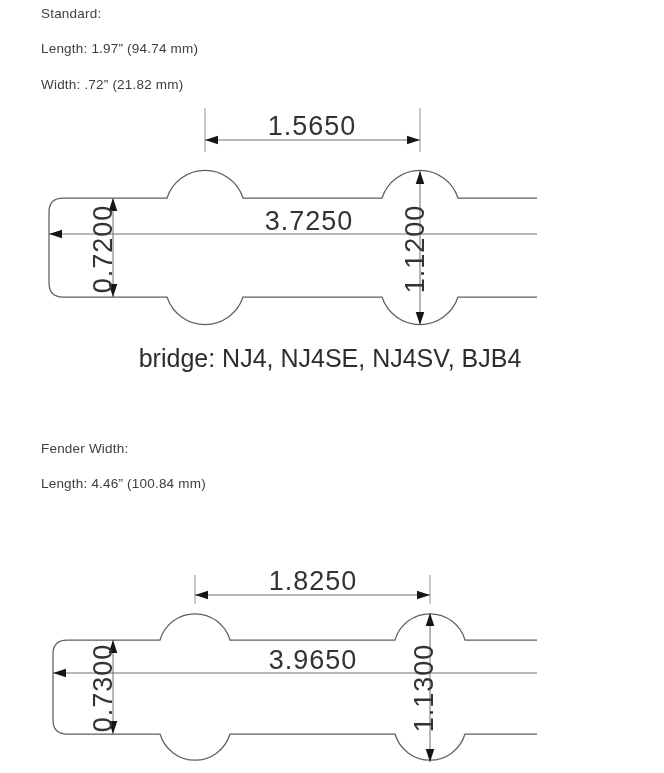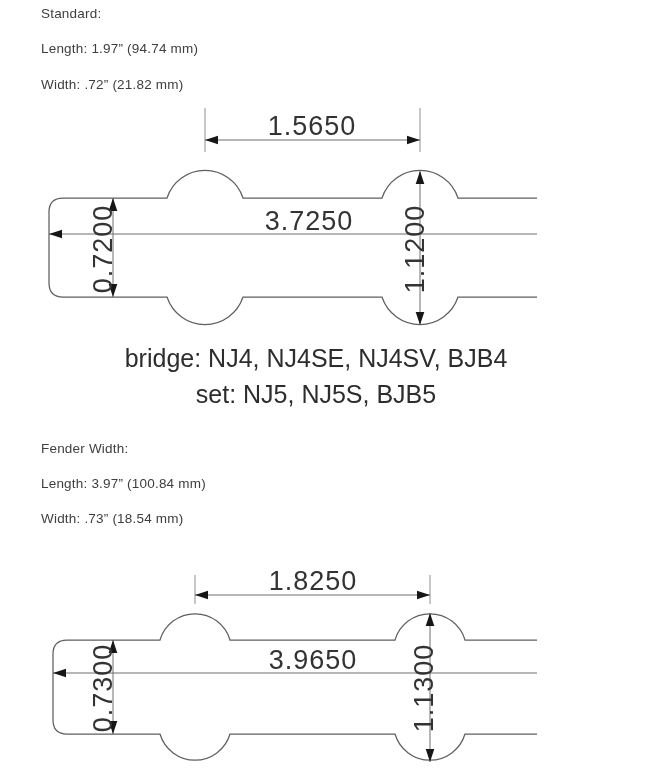--- a/index.html
+++ b/index.html
@@ -15,21 +15,21 @@
   .spec-line {
     position: absolute;
     left: 41px;
     font-size: 13.5px;
     line-height: 16px;
     letter-spacing: 0.2px;
     color: #3e3e3e;
   }
   .caption {
     position: absolute;
-    left: 3px;
+    left: 17px;
     width: 626px;
     text-align: center;
     font-size: 25px;
     line-height: 30px;
     color: #2d2d2d;
   }
   svg.drawings {
     position: absolute;
     left: 0;
     top: 0;
@@ -57,25 +57,23 @@
 </head>
 <body>
 
 <div class="page">
 
   <p class="spec-line" style="top:6px">Standard:</p>
   <p class="spec-line" style="top:41px">Length: 1.97” (94.74 mm)</p>
   <p class="spec-line" style="top:77px">Width: .72” (21.82 mm)</p>
 
   <p class="spec-line" style="top:441px">Fender Width:</p>
-  <p class="spec-line" style="top:476px">Length: 3.97” (100.84 mm)</p>
-  <p class="spec-line" style="top:511px">Width: .73” (18.54 mm)</p>
+  <p class="spec-line" style="top:476px">Length: 4.46” (100.84 mm)</p>
 
   <div class="caption" style="top:343px">bridge: NJ4, NJ4SE, NJ4SV, BJB4</div>
-  <div class="caption" style="top:379px">set: NJ5, NJ5S, BJB5</div>
 
   <svg class="drawings" width="664" height="773" viewBox="0 0 664 773">
     <defs>
       <marker id="arrow" viewBox="0 -5 13 10" refX="13" refY="0" markerWidth="13" markerHeight="10" markerUnits="userSpaceOnUse" orient="auto-start-reverse">
         <path d="M13,0 L0,-4.3 L0,4.3 Z" fill="#161616"></path>
       </marker>
     </defs>
 
     <g>
 

